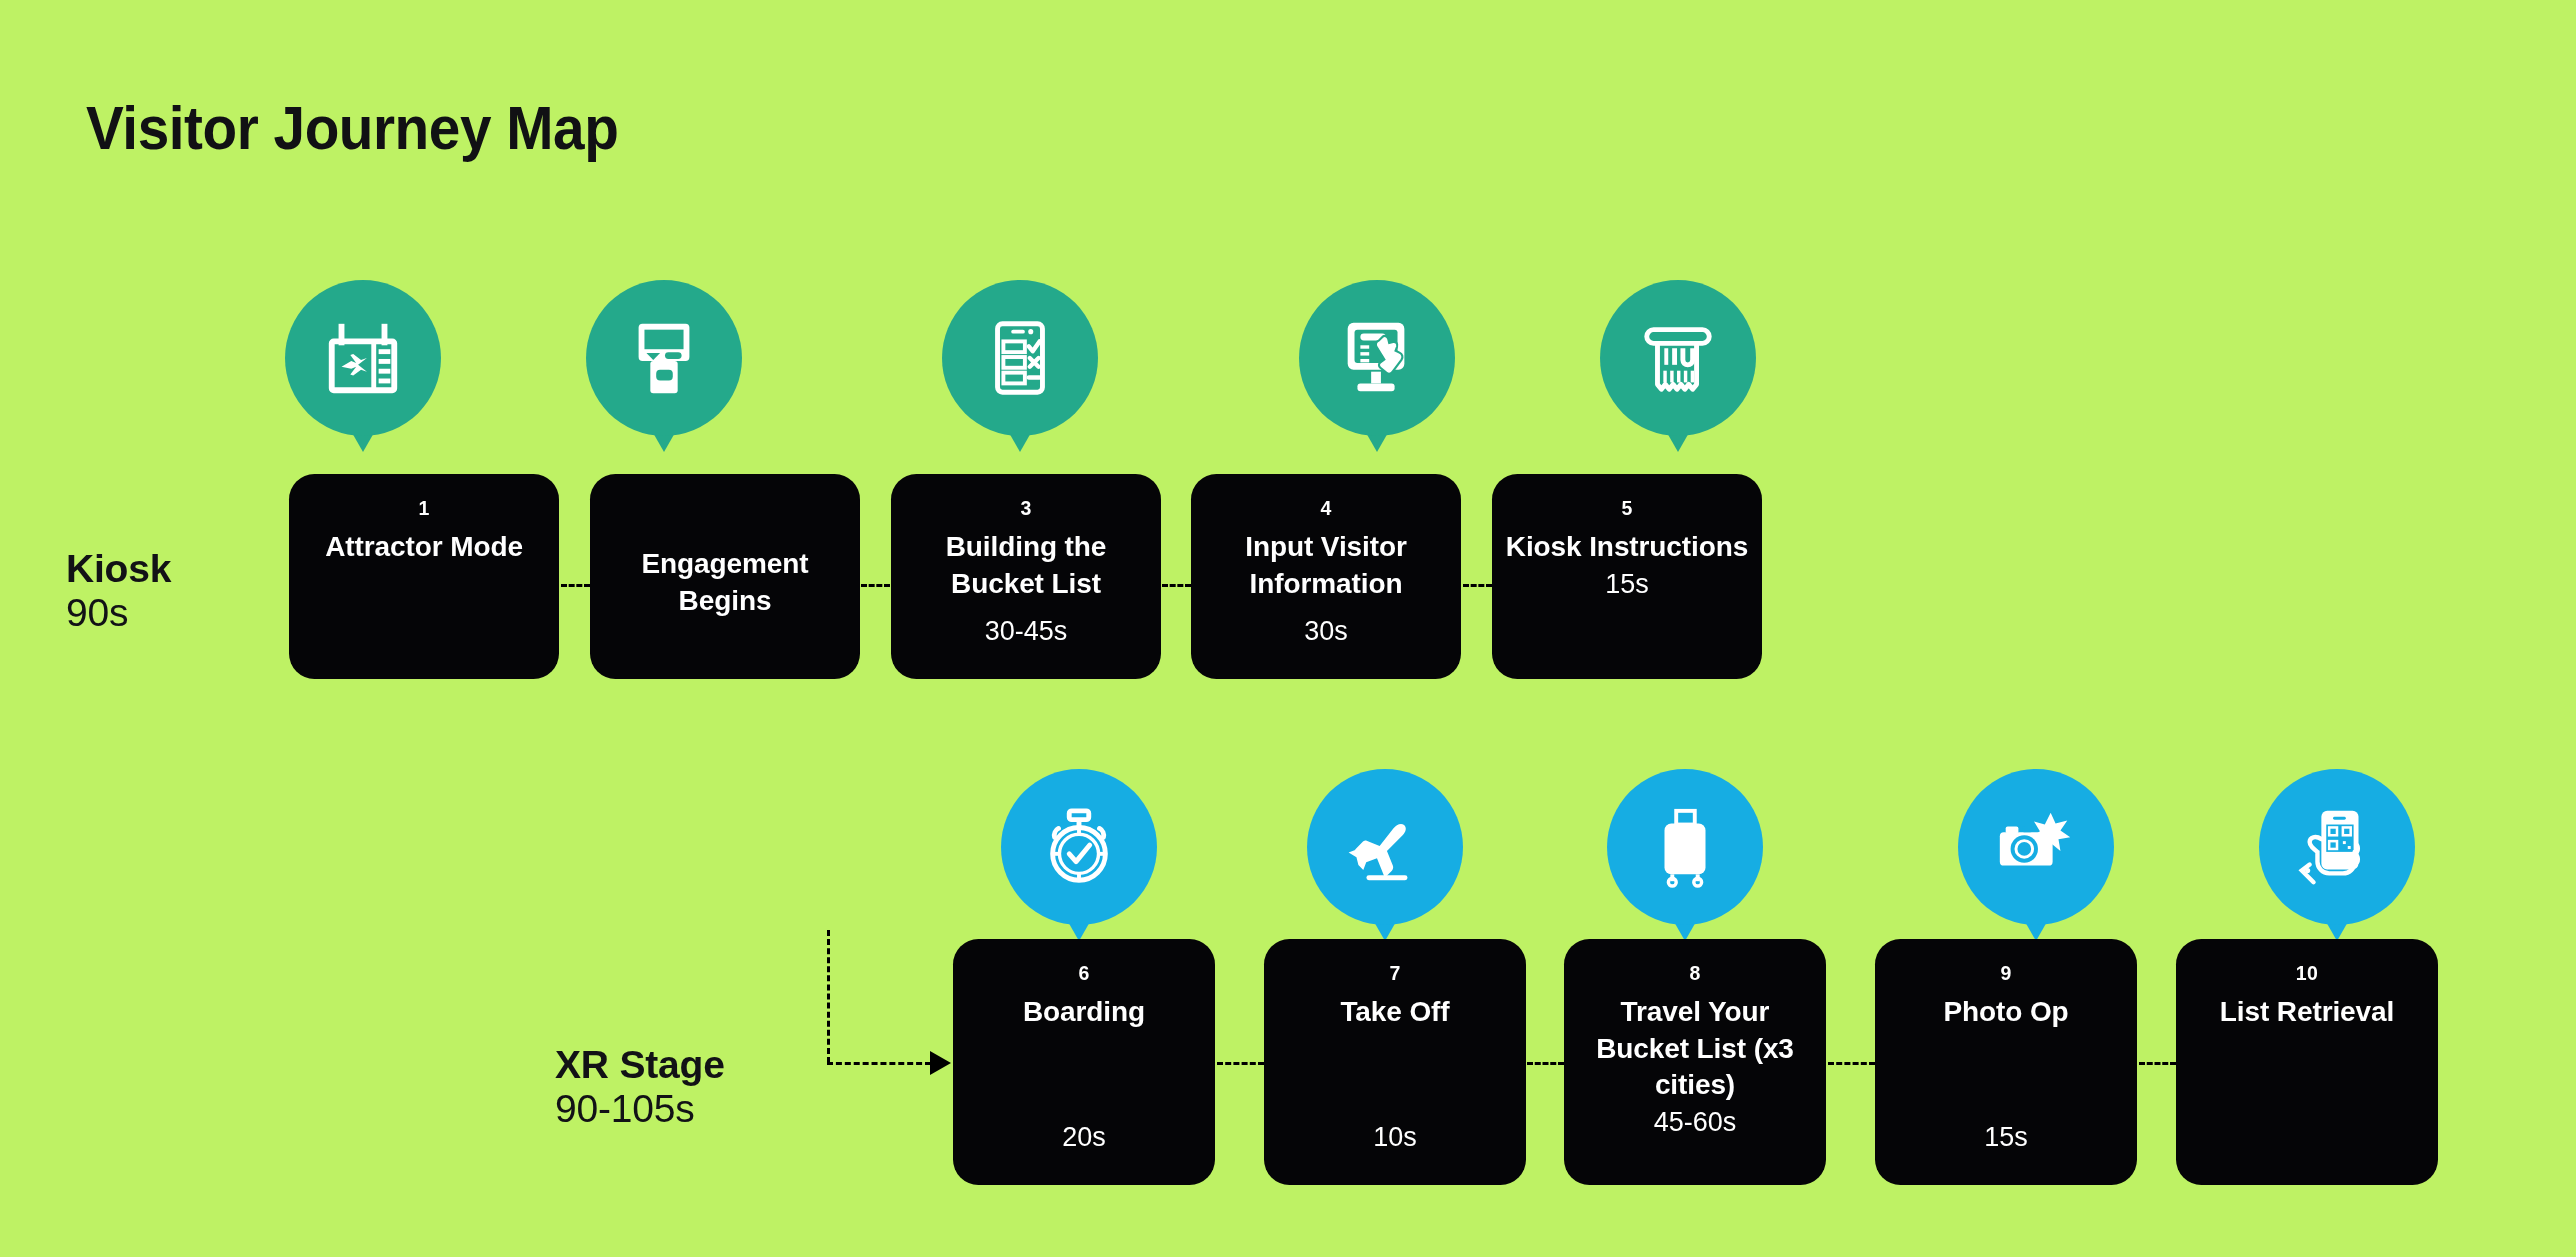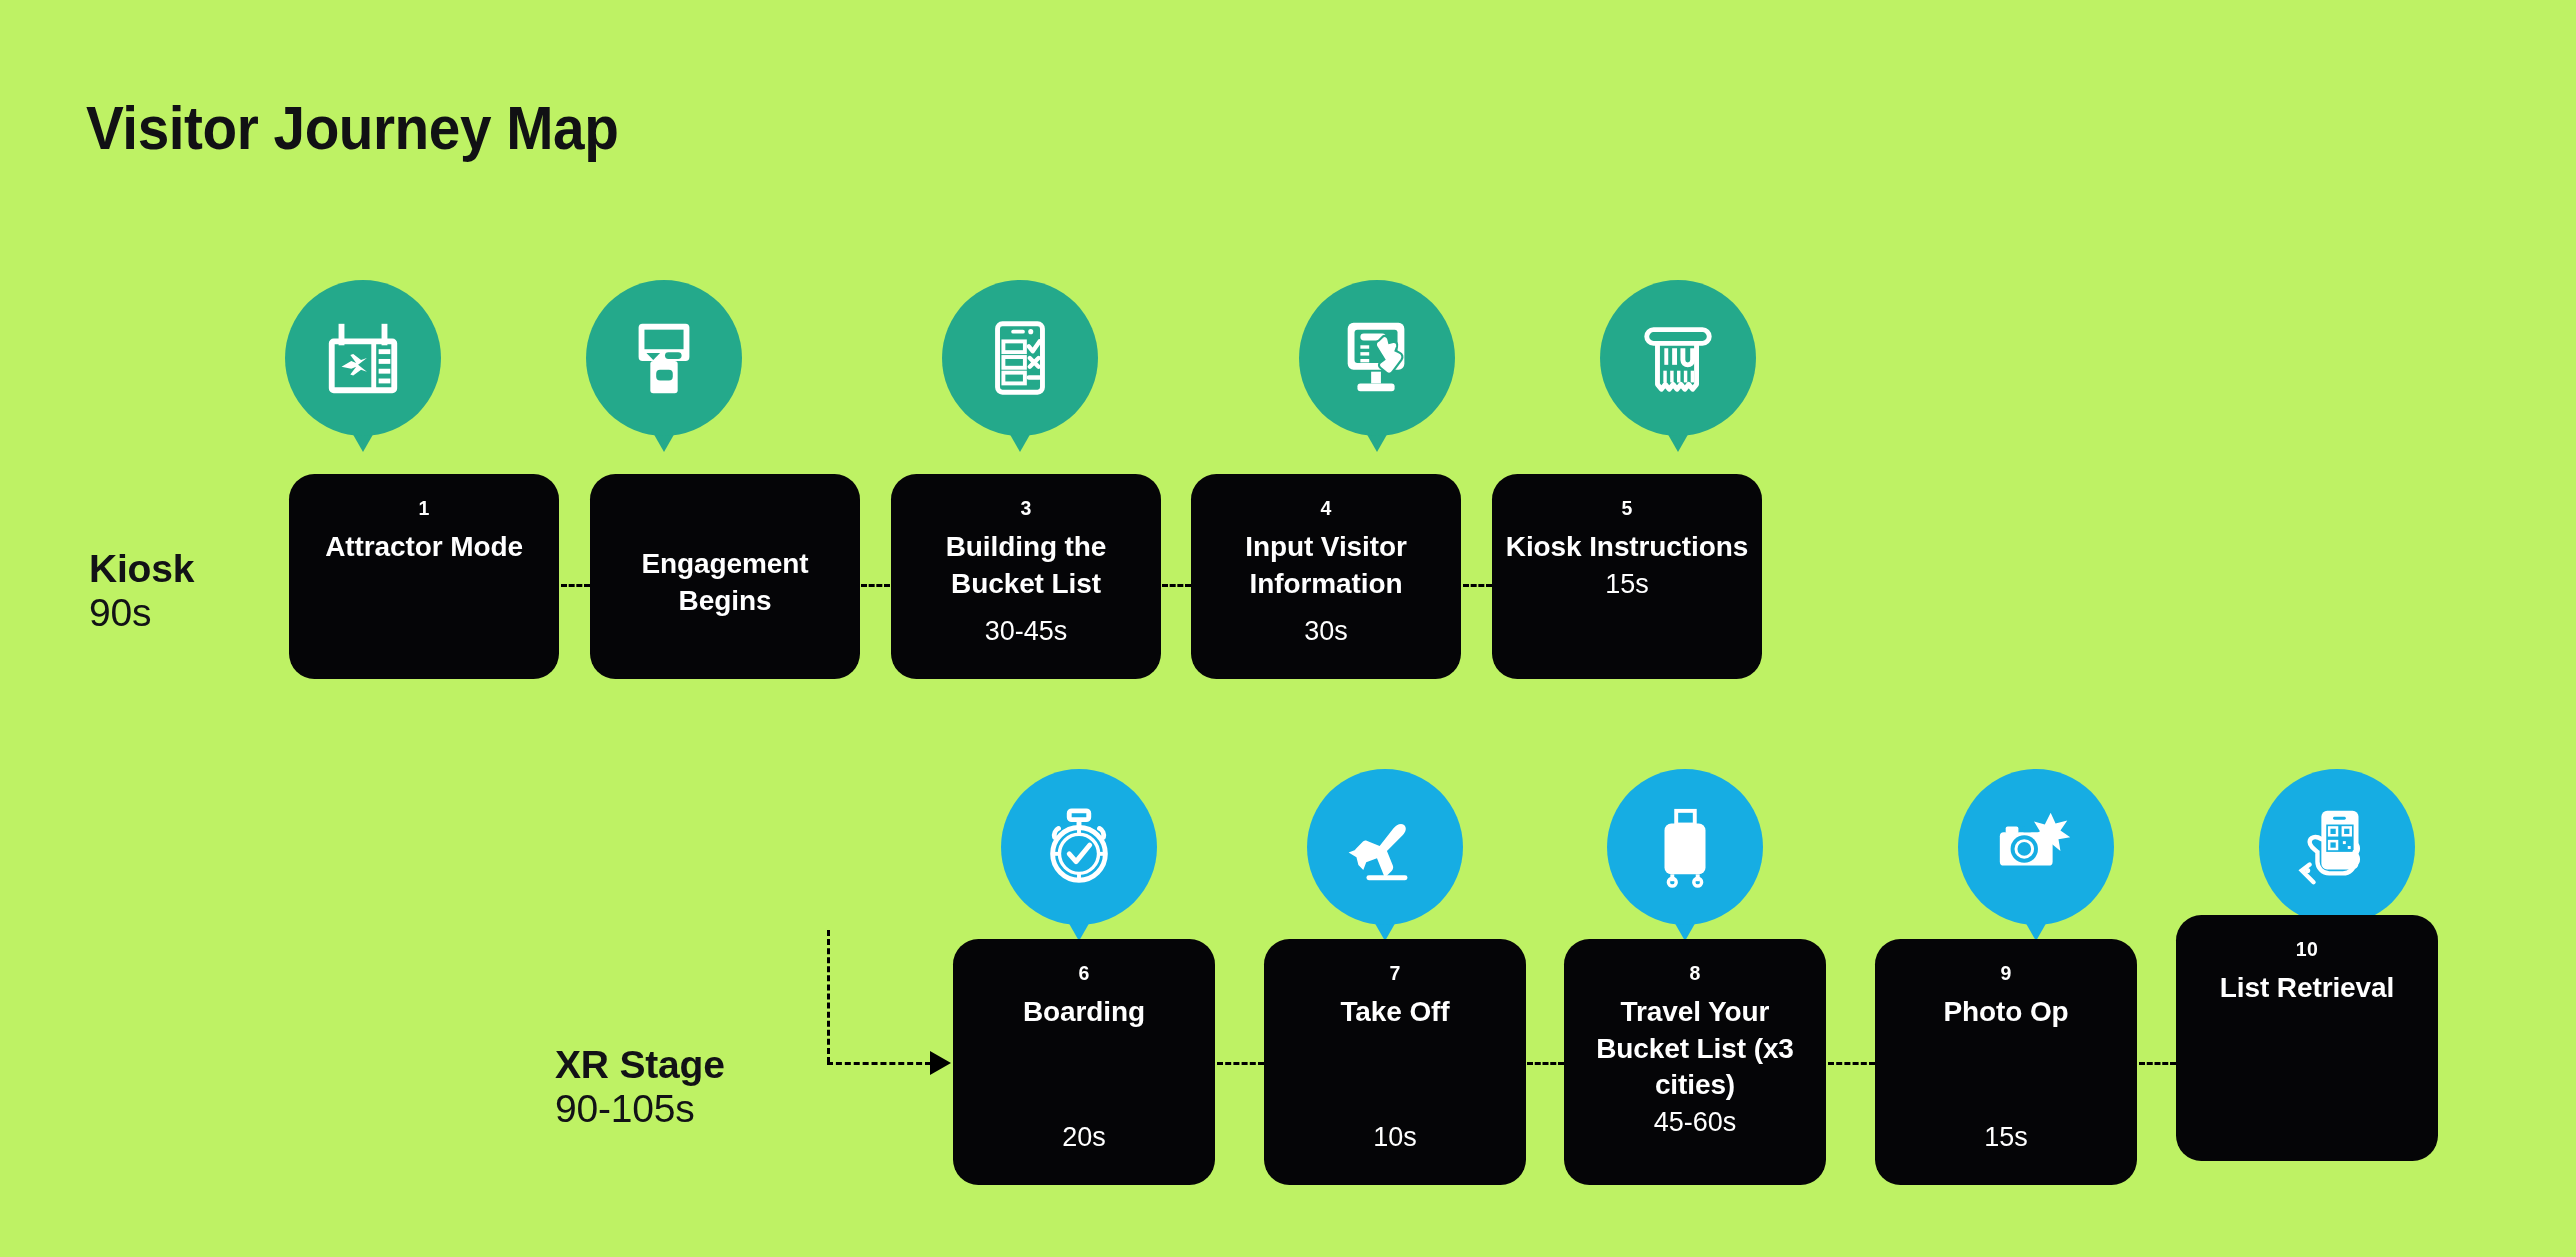--- a/index.html
+++ b/index.html
@@ -21,21 +21,21 @@
     color: #111114;
     font-family: "Liberation Sans", sans-serif;
     transform: scaleX(0.93);
     transform-origin: left center;
   }
 
   
   .row-label { position: absolute; color: #121216; line-height: 1.12; }
   .row-label .rl-name { font-size: 39px; font-weight: 700; letter-spacing: -0.2px; }
   .row-label .rl-time { font-size: 39px; font-weight: 400; letter-spacing: -0.2px; }
-  .row-label.kiosk { left: 66px; top: 547px; text-align: left; margin-left: 23px; }
+  .row-label.kiosk { left: 66px; top: 547px; text-align: left; }
   .row-label.xr    { left: 555px; top: 1043px; text-align: left; }
 
   
   .pin { position: absolute; width: 156px; height: 156px; }
   .pin .bubble {
     position: absolute; left: 0; top: 0;
     width: 156px; height: 156px; border-radius: 50%;
     display: flex; align-items: center; justify-content: center;
   }
   .pin .tail {
@@ -310,21 +310,21 @@
     <div class="name">Travel Your Bucket List (x3 cities)</div>
     <div class="dur tight">45-60s</div>
   </div>
 
   <div class="card" style="left:1875px; top:939px; width:262px; height:246px;">
     <div class="num">9</div>
     <div class="name">Photo Op</div>
     <div class="dur bottom">15s</div>
   </div>
 
-  <div class="card" style="left:2176px; top:915px; width:262px; height:246px;">
+  <div class="card" style="left:2176px; top:939px; width:262px; height:246px;">
     <div class="num">10</div>
     <div class="name">List Retrieval</div>
   </div>
 
   <div class="dash-h" style="left:1217px; top:1062px; width:47px;"></div>
   <div class="dash-h" style="left:1527px; top:1062px; width:37px;"></div>
   <div class="dash-h" style="left:1828px; top:1062px; width:47px;"></div>
   <div class="dash-h" style="left:2139px; top:1062px; width:37px;"></div>
 
   <div class="dash-v" style="left:827px; top:930px; height:133px;"></div>

